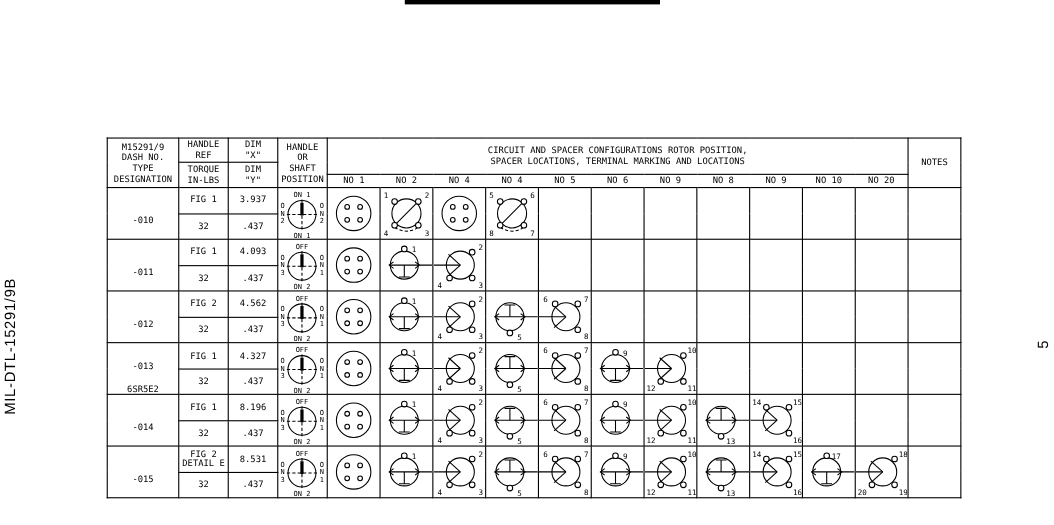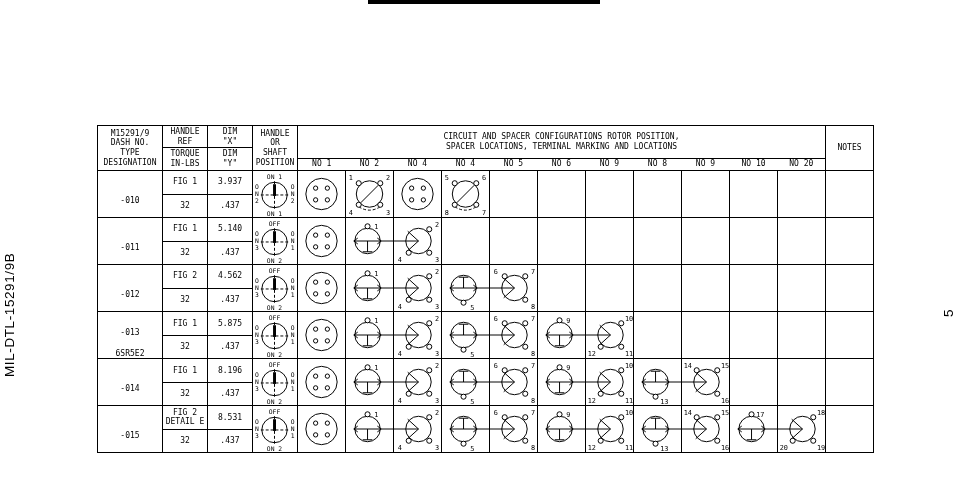--- a/index.html
+++ b/index.html
@@ -157,21 +157,21 @@
           <td rowspan="2" class="diag"></td>
           <td rowspan="2"></td>
         </tr>
         <tr>
           <td>32</td>
           <td>.437</td>
         </tr>
         <tr>
           <td rowspan="2" class="des"><div class="des1">-011</div></td>
           <td>FIG 1</td>
-          <td>5.140</td>
+          <td>4.093</td>
           <td rowspan="2" class="handle"><svg width="44" height="46" viewBox="0 0 45 46">
               <circle cx="22" cy="24" r="13" stroke="#000" fill="none" stroke-width="1"></circle>
               <line x1="8" y1="24" x2="36" y2="24" stroke="#000" fill="none" stroke-width="1" stroke-dasharray="3,2"></line>
               <line x1="22" y1="10" x2="22" y2="38" stroke="#000" fill="none" stroke-width="1" stroke-dasharray="3,2"></line>
               <line x1="22" y1="25" x2="22" y2="13" stroke="#000" stroke-width="3"></line>
               <text x="22" y="8" text-anchor="middle" font-size="6.5" fill="#000" font-family="&quot;DejaVu Sans Mono&quot;,monospace">OFF</text>
               <text x="22" y="45.5" text-anchor="middle" font-size="6.5" fill="#000" font-family="&quot;DejaVu Sans Mono&quot;,monospace">ON 2</text>
               <text x="4" y="18" text-anchor="middle" font-size="6.5" fill="#000" font-family="&quot;DejaVu Sans Mono&quot;,monospace">O</text>
               <text x="4" y="25" text-anchor="middle" font-size="6.5" fill="#000" font-family="&quot;DejaVu Sans Mono&quot;,monospace">N</text>
               <text x="4" y="32" text-anchor="middle" font-size="6.5" fill="#000" font-family="&quot;DejaVu Sans Mono&quot;,monospace">3</text>
@@ -302,21 +302,21 @@
           <td rowspan="2" class="diag"></td>
           <td rowspan="2"></td>
         </tr>
         <tr>
           <td>32</td>
           <td>.437</td>
         </tr>
         <tr>
           <td rowspan="2" class="des two"><div class="des1">-013</div><div class="des2">6SR5E2</div></td>
           <td>FIG 1</td>
-          <td>5.875</td>
+          <td>4.327</td>
           <td rowspan="2" class="handle"><svg width="44" height="46" viewBox="0 0 45 46">
               <circle cx="22" cy="24" r="13" stroke="#000" fill="none" stroke-width="1"></circle>
               <line x1="8" y1="24" x2="36" y2="24" stroke="#000" fill="none" stroke-width="1" stroke-dasharray="3,2"></line>
               <line x1="22" y1="10" x2="22" y2="38" stroke="#000" fill="none" stroke-width="1" stroke-dasharray="3,2"></line>
               <line x1="22" y1="25" x2="22" y2="13" stroke="#000" stroke-width="3"></line>
               <text x="22" y="8" text-anchor="middle" font-size="6.5" fill="#000" font-family="&quot;DejaVu Sans Mono&quot;,monospace">OFF</text>
               <text x="22" y="45.5" text-anchor="middle" font-size="6.5" fill="#000" font-family="&quot;DejaVu Sans Mono&quot;,monospace">ON 2</text>
               <text x="4" y="18" text-anchor="middle" font-size="6.5" fill="#000" font-family="&quot;DejaVu Sans Mono&quot;,monospace">O</text>
               <text x="4" y="25" text-anchor="middle" font-size="6.5" fill="#000" font-family="&quot;DejaVu Sans Mono&quot;,monospace">N</text>
               <text x="4" y="32" text-anchor="middle" font-size="6.5" fill="#000" font-family="&quot;DejaVu Sans Mono&quot;,monospace">3</text>

